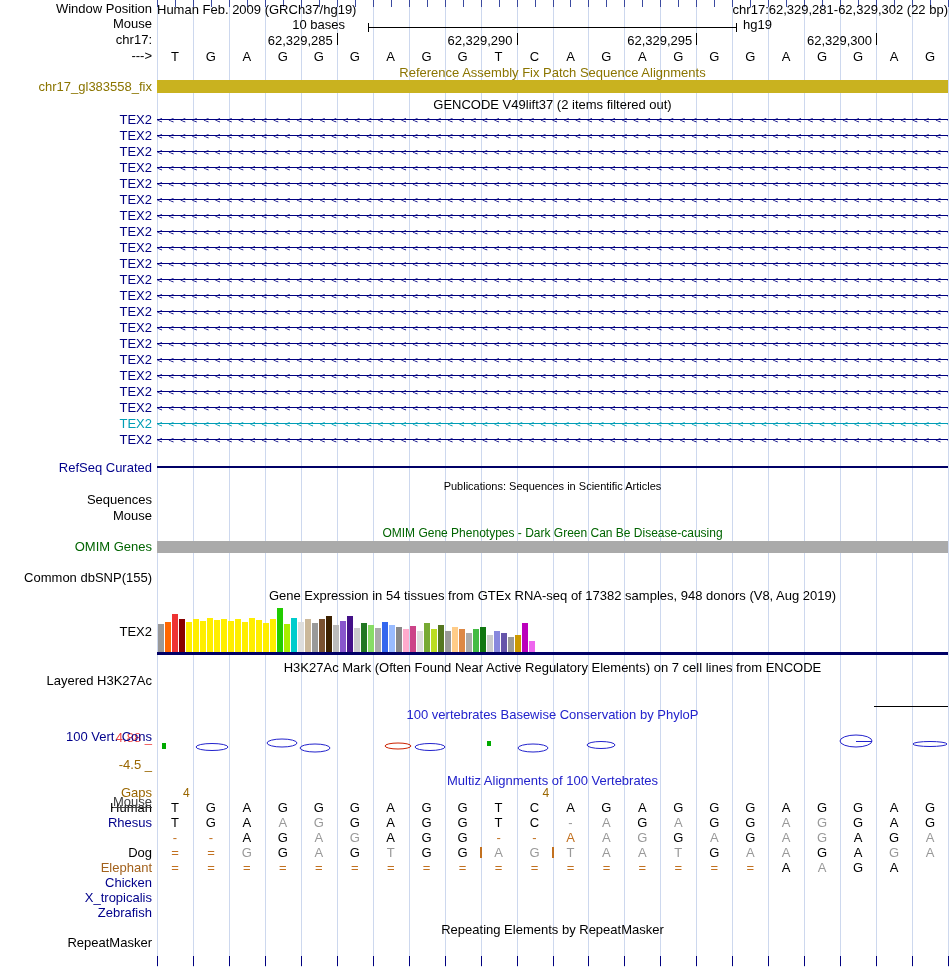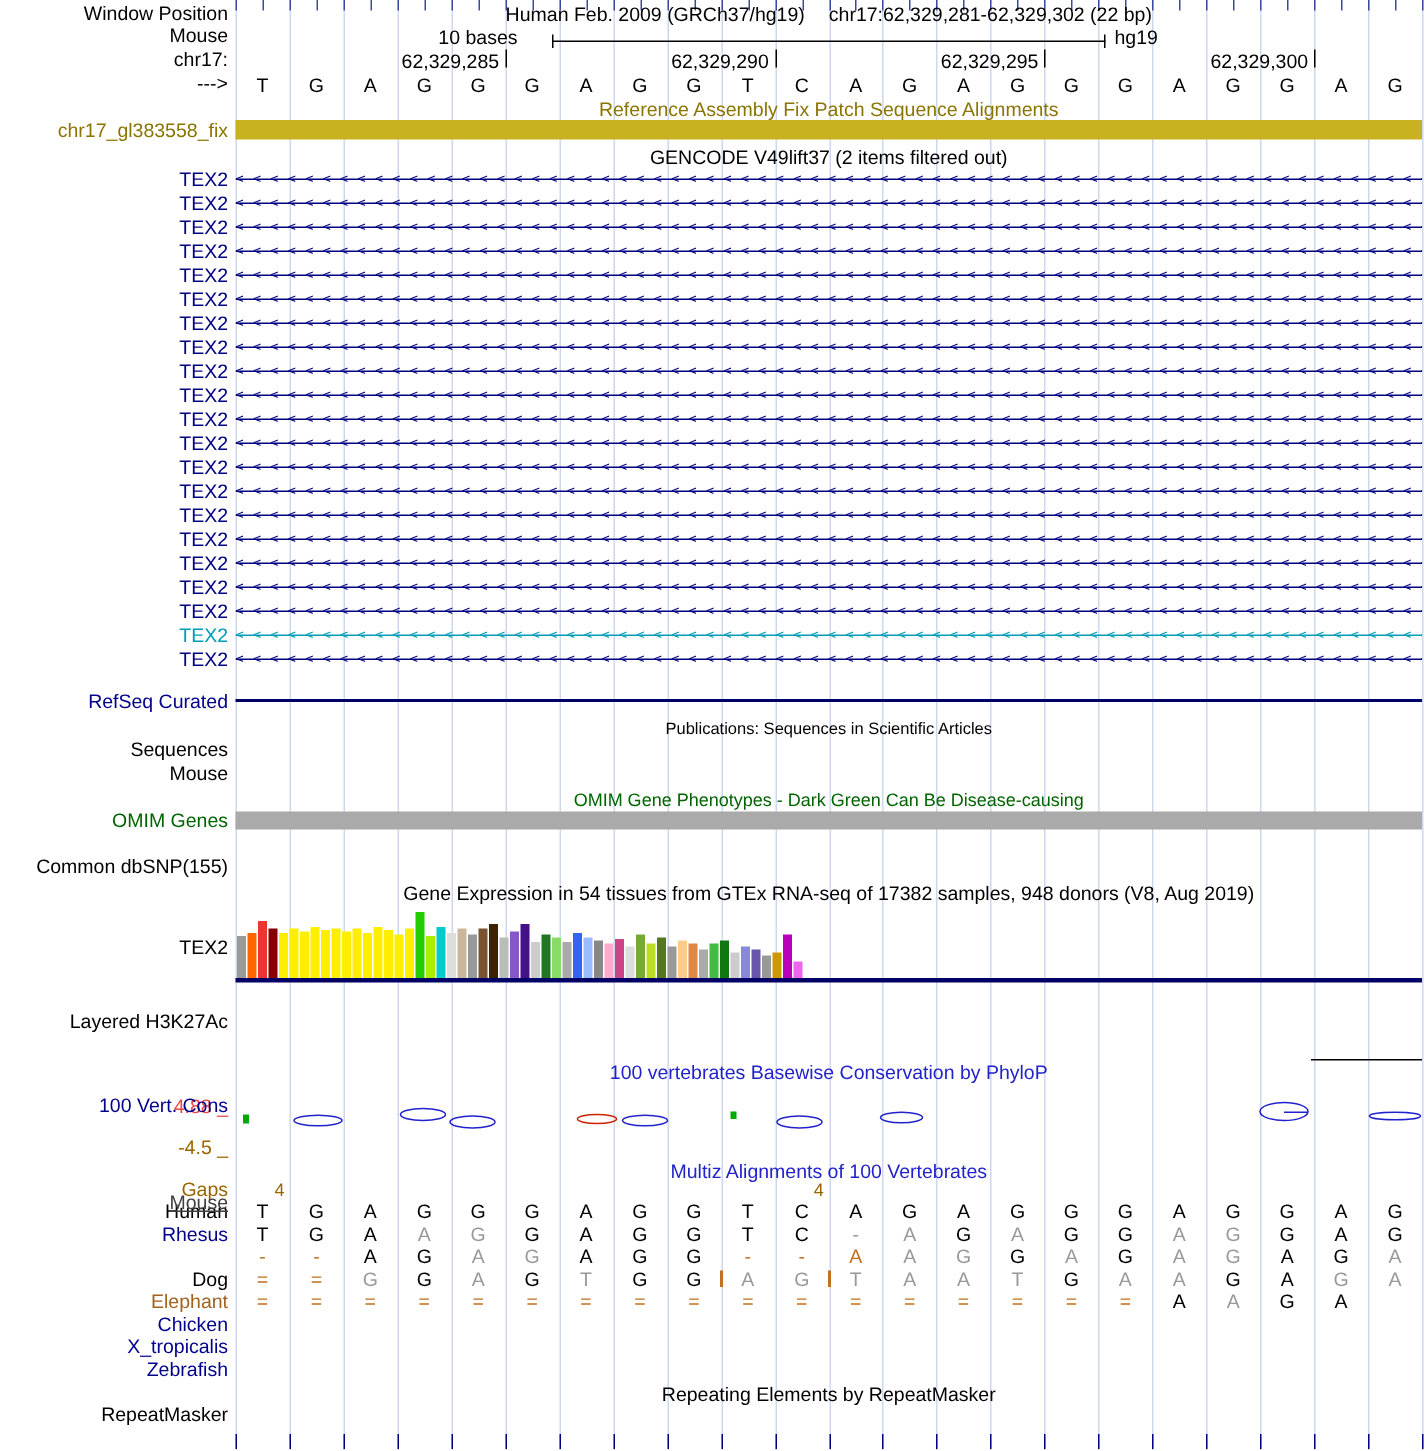--- a/index.html
+++ b/index.html
@@ -27,21 +27,21 @@
   .gtexbase{position:absolute;left:157px;width:791px;top:652px;height:3px;background:#000066;z-index:2;}
   .gtexbar{position:absolute;z-index:2;}
   .scalebar{position:absolute;left:368px;top:27px;width:369px;height:1px;background:#000;z-index:3;}
   .scalebar::before,.scalebar::after{content:"";position:absolute;width:1px;height:9px;top:-4px;background:#000;}
   .scalebar::before{left:0;} .scalebar::after{right:0;}
   .phylosvg{position:absolute;left:157px;top:700px;z-index:2;}
   .alncell{position:absolute;text-align:center;height:15px;line-height:15px;z-index:2;}
   .alnins{position:absolute;width:2px;height:11px;background:#C27120;z-index:2;}
   .gapnum{position:absolute;z-index:2;color:#996600;font-size:12px;}
   .spLab{height:15px;line-height:15px;}
-  .htitle{position:absolute;left:157px;width:791px;top:2px;display:flex;justify-content:center;gap:16px;z-index:3;white-space:nowrap;}
+  .htitle{position:absolute;left:157px;width:791px;top:2px;display:flex;justify-content:space-between;gap:16px;z-index:3;white-space:nowrap;}
 </style>
 </head>
 <body>
 
 <div id="app">
 
   <div class="rlabel" style="top:2px">Window Position</div>
   <div class="rlabel" style="top:17px">Mouse</div>
   <div class="rlabel" style="top:33px">chr17:</div>
   <div class="rlabel" style="top:49px">---&gt;</div>
@@ -70,20 +70,21 @@
   <div class="center-title mid" style="top:526px;color:#006400">OMIM Gene Phenotypes - Dark Green Can Be Disease-causing</div>
   <div class="rlabel" style="top:540px;color:#006400">OMIM Genes</div>
   <div class="omimbar"></div>
 
   <div class="rlabel" style="top:571px">Common dbSNP(155)</div>
 
   <div class="center-title" style="top:588px">Gene Expression in 54 tissues from GTEx RNA-seq of 17382 samples, 948 donors (V8, Aug 2019)</div>
   <div class="rlabel" style="top:625px">TEX2</div>
   <div class="gtexbase"></div>
 
+  <div class="center-title" style="top:660px">H3K27Ac Mark (Often Found Near Active Regulatory Elements) on 7 cell lines from ENCODE</div>
   <div class="rlabel" style="top:674px">Layered H3K27Ac</div>
 
   <div class="rlabel" style="top:731px;color:#ef4444">4.88 _</div>
   <div class="center-title" style="top:707px;color:#2222CC">100 vertebrates Basewise Conservation by PhyloP</div>
   <div class="rlabel" style="top:730px;color:#00008B">100 Vert. Cons</div>
   <div class="rlabel" style="top:758px;color:#996600">-4.5 _</div>
 
   <div class="center-title" style="top:773px;color:#2222CC">Multiz Alignments of 100 Vertebrates</div>
   <div class="rlabel" style="top:786px;color:#996600">Gaps</div>
 

